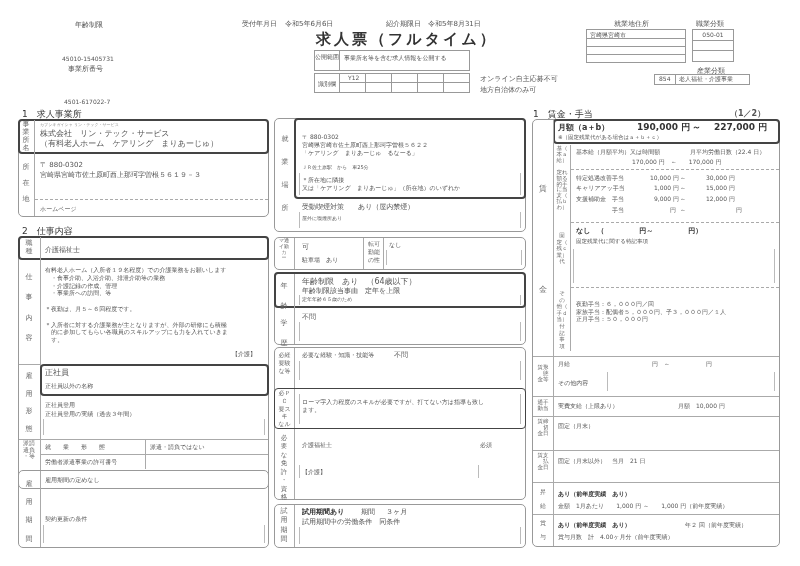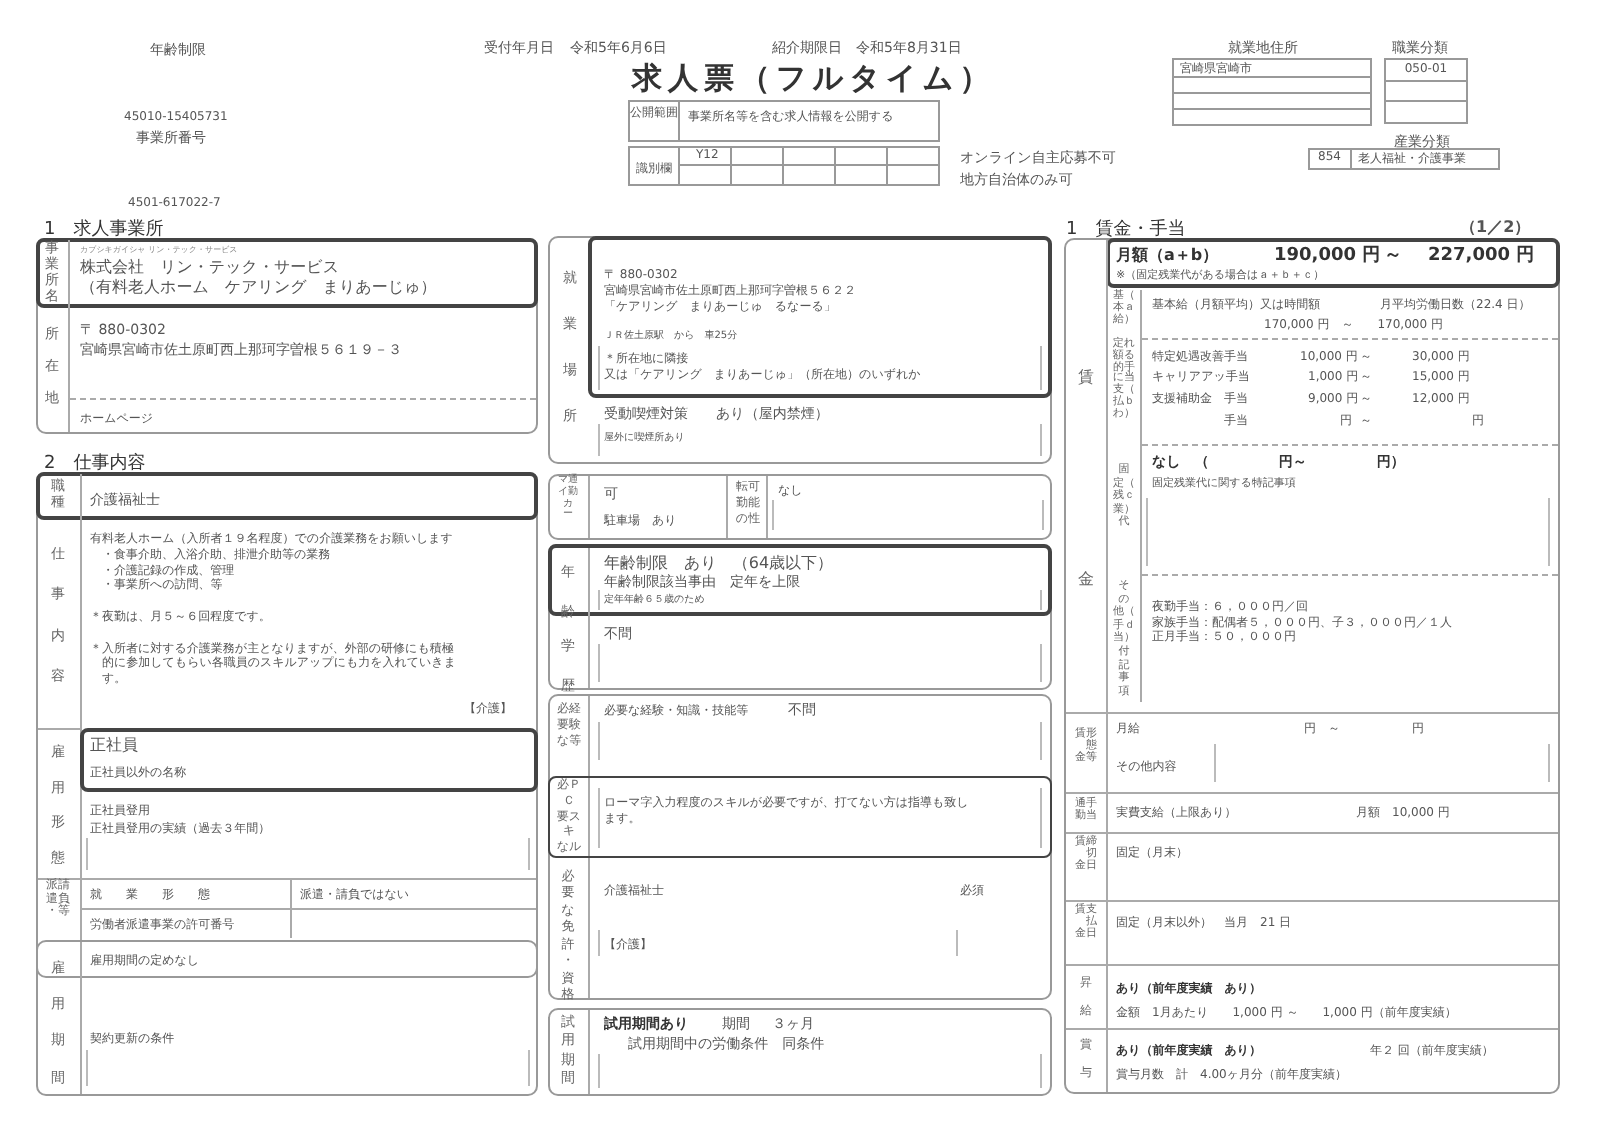--- a/index.html
+++ b/index.html
@@ -198,21 +198,21 @@
 <div class="abs t6" style="left:480px;top:441px;">必須</div>
 <div class="bracket" style="left:299px;top:465px;width:180px;height:13px;"></div>
 <div class="abs t6" style="left:302px;top:468px;">【介護】</div>
 
 <div class="box" style="left:274px;top:504px;width:252px;height:44px;"></div>
 <div class="vline" style="left:294px;top:505px;height:42px;"></div>
 <div class="vlab" style="left:278px;top:507px;line-height:1.35;">試<br>用<br>期<br>間</div>
 <div class="abs t7 bold dark" style="left:302px;top:507px;">試用期間あり</div>
 <div class="abs t7" style="left:361px;top:507px;">期間</div>
 <div class="abs t7" style="left:386px;top:507px;">３ヶ月</div>
-<div class="abs t7" style="left:302px;top:517px;margin-left:12px;">試用期間中の労働条件　同条件</div>
+<div class="abs t7" style="left:302px;top:517px;">試用期間中の労働条件　同条件</div>
 <div class="bracket" style="left:299px;top:527px;width:222px;height:17px;"></div>
 
 <div class="abs t9 dark" style="left:533px;top:108px;">1　賃金・手当</div>
 <div class="abs t8" style="left:730px;top:108px;font-weight:bold;">（1／2）</div>
 
 <div class="box" style="left:532px;top:119px;width:248px;height:428px;"></div>
 <div class="thick" style="left:553px;top:119px;width:227px;height:25px;"></div>
 <div class="vline" style="left:553px;top:120px;height:236px;"></div>
 <div class="vlab" style="left:537px;top:184px;font-size:8px;">賃</div>
 <div class="vlab" style="left:537px;top:285px;font-size:8px;">金</div>

